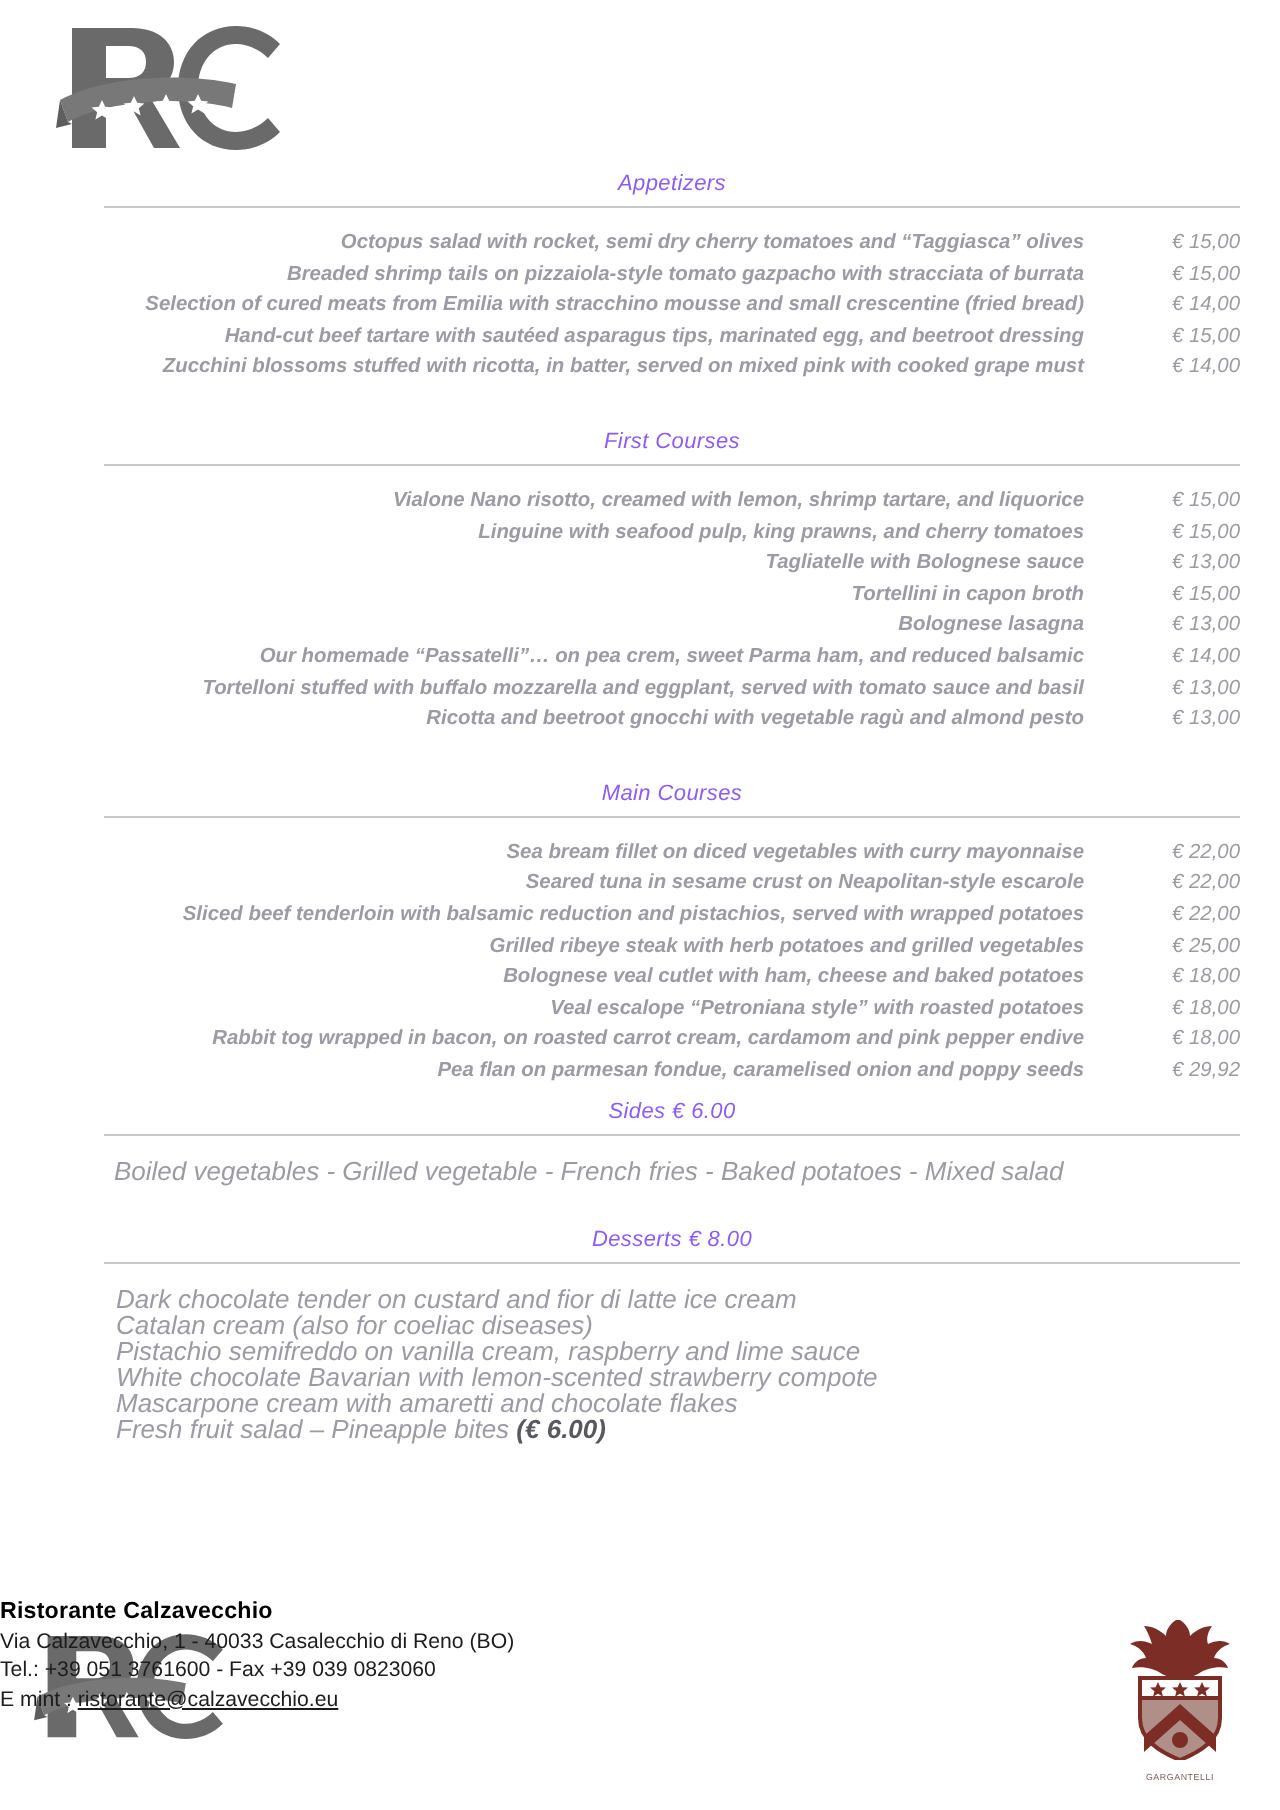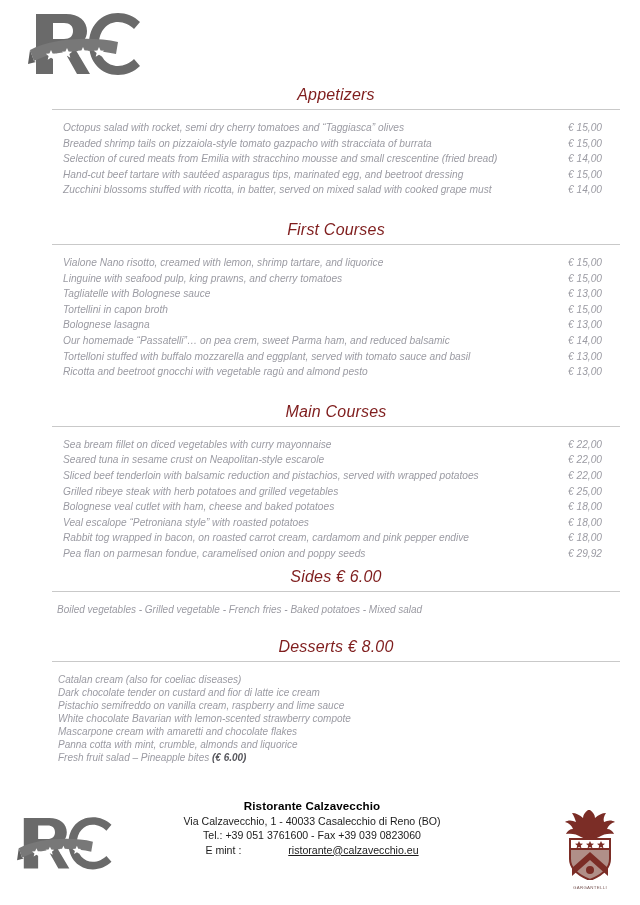--- a/index.html
+++ b/index.html
@@ -31,22 +31,22 @@
     top: 86px;
     left: 52px;
     width: 568px;
   }
 
   .section { margin: 0 0 6px 0; }
 
   .section-heading {
     text-align: center;
     font-style: italic;
-    font-size: 16px;
-    color: #7f1d1d;
+    font-size: 11px;
+    color: #8b5cf6;
     letter-spacing: 0.2px;
     padding-bottom: 5px;
     margin: 0;
     font-weight: 400;
   }
   .heading-rule {
     height: 1px;
     background: #c9c9c9;
     width: 100%;
     margin-bottom: 11px;
@@ -57,26 +57,26 @@
   .item-name,
   .item-price {
     font-style: italic;
     font-size: 10.2px;
     color: #9b9ba3;
     padding: 0 0 2.6px 0;
     line-height: 13px;
     font-weight: 400;
     white-space: nowrap;
   }
-  .item-name { padding-left: 11px; text-align: left; }
-  .item-price { text-align: center; width: 70px; padding-left: 8px; }
+  .item-name { padding-left: 11px; text-align: right; font-weight: bold; }
+  .item-price { text-align: right; width: 70px; padding-left: 8px; }
 
   .plain-line {
     font-style: italic;
-    font-size: 10px;
+    font-size: 13px;
     color: #9b9ba3;
     line-height: 13px;
     padding-left: 5px;
   }
   .dessert-line { padding-left: 6px; }
   .dessert-line b { font-weight: bold; color: #58585e; }
 
   .sp-appetizers  { margin-top: 0; }
   .sp-first       { margin-top: 22px; }
   .sp-main        { margin-top: 22px; }
@@ -91,36 +91,35 @@
     left: 12px;
     top: 806px;
     width: 118px;
     height: 78px;
   }
   .footer-info {
     position: absolute;
     left: 0;
     right: 16px;
     top: 799px;
-    text-align: center;
+    text-align: left;
     font-size: 10.6px;
     color: #1c1c1c;
     line-height: 14.2px;
   }
   .footer-name {
     font-weight: bold;
     font-size: 11.6px;
     color: #000;
     letter-spacing: 0.1px;
     padding-bottom: 1px;
   }
   .footer-line { white-space: nowrap; }
   .footer-link {
     color: #1c1c1c;
-    margin-left: 44px;
   }
 
   .crest {
     position: absolute;
     left: 556px;
     top: 806px;
     width: 68px;
     height: 84px;
     text-align: center;
   }
@@ -170,21 +169,21 @@
       </tr>
       <tr>
         <td class="item-name">Selection of cured meats from Emilia with stracchino mousse and small crescentine (fried bread)</td>
         <td class="item-price">€ 14,00</td>
       </tr>
       <tr>
         <td class="item-name">Hand-cut beef tartare with sautéed asparagus tips, marinated egg, and beetroot dressing</td>
         <td class="item-price">€ 15,00</td>
       </tr>
       <tr>
-        <td class="item-name">Zucchini blossoms stuffed with ricotta, in batter, served on mixed salad with cooked grape must</td>
+        <td class="item-name">Zucchini blossoms stuffed with ricotta, in batter, served on mixed pink with cooked grape must</td>
         <td class="item-price">€ 14,00</td>
       </tr>
     </tbody>
       </table>
   </div>
 
   <div class="section sp-first">
     <div class="section-heading">First Courses</div>
     <div class="heading-rule"></div>
     <table class="items">
@@ -270,36 +269,33 @@
     <div class="section-heading">Sides € 6.00</div>
     <div class="heading-rule"></div>
     <div class="plain-line sides-list">Boiled vegetables - Grilled vegetable - French fries - Baked potatoes - Mixed salad</div>
   </div>
 
   <div class="section sp-desserts">
     <div class="section-heading">Desserts € 8.00</div>
     <div class="heading-rule"></div>
     <div class="desserts-list">
       <div class="plain-line dessert-line">
+        <span>Dark chocolate tender on custard and fior di latte ice cream</span><b></b>
+      </div>
+      <div class="plain-line dessert-line">
         <span>Catalan cream (also for coeliac diseases)</span><b></b>
       </div>
       <div class="plain-line dessert-line">
-        <span>Dark chocolate tender on custard and fior di latte ice cream</span><b></b>
-      </div>
-      <div class="plain-line dessert-line">
         <span>Pistachio semifreddo on vanilla cream, raspberry and lime sauce</span><b></b>
       </div>
       <div class="plain-line dessert-line">
         <span>White chocolate Bavarian with lemon-scented strawberry compote</span><b></b>
       </div>
       <div class="plain-line dessert-line">
         <span>Mascarpone cream with amaretti and chocolate flakes</span><b></b>
-      </div>
-      <div class="plain-line dessert-line">
-        <span>Panna cotta with mint, crumble, almonds and liquorice</span><b></b>
       </div>
       <div class="plain-line dessert-line">
         <span>Fresh fruit salad – Pineapple bites </span><b>(€ 6.00)</b>
       </div>
     </div>
   </div>
 
 </div>
 
 <div class="footer-logo">

